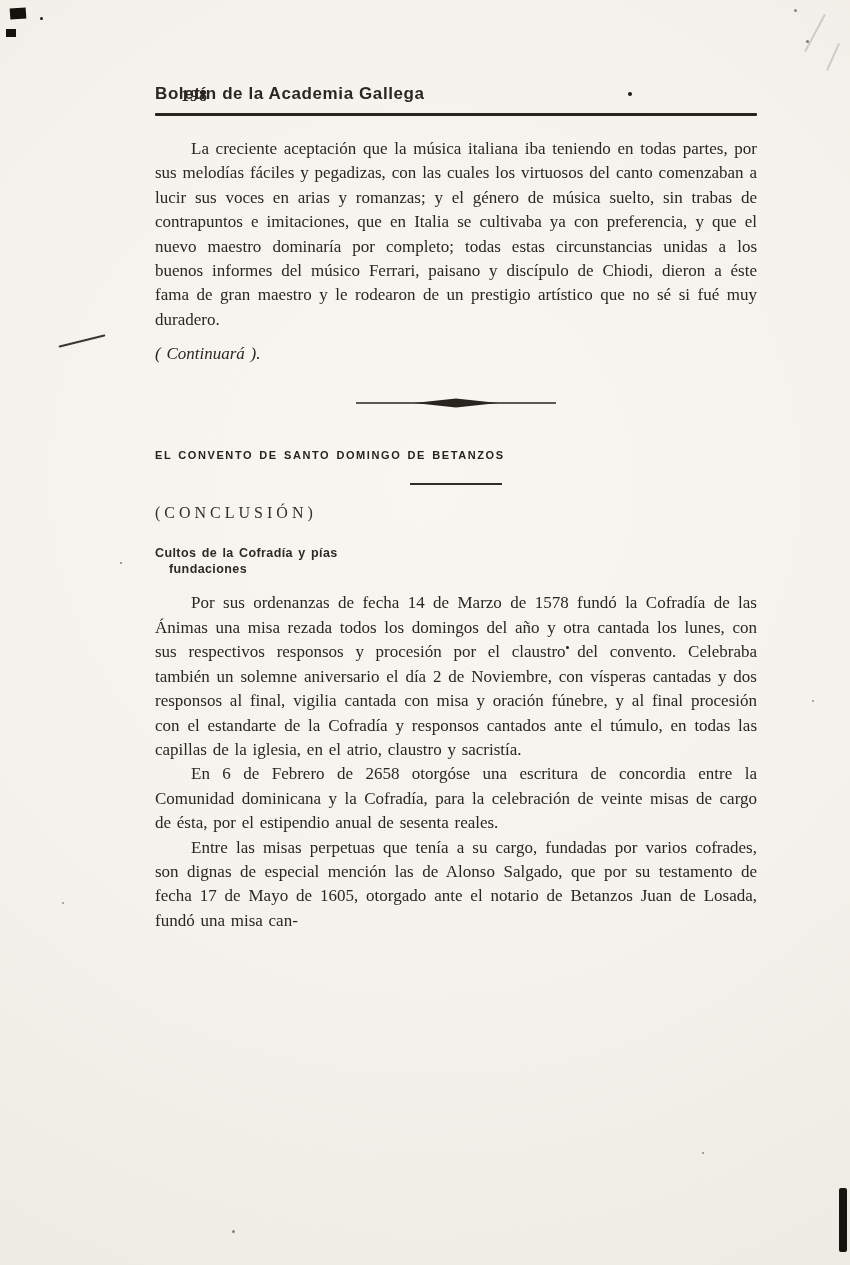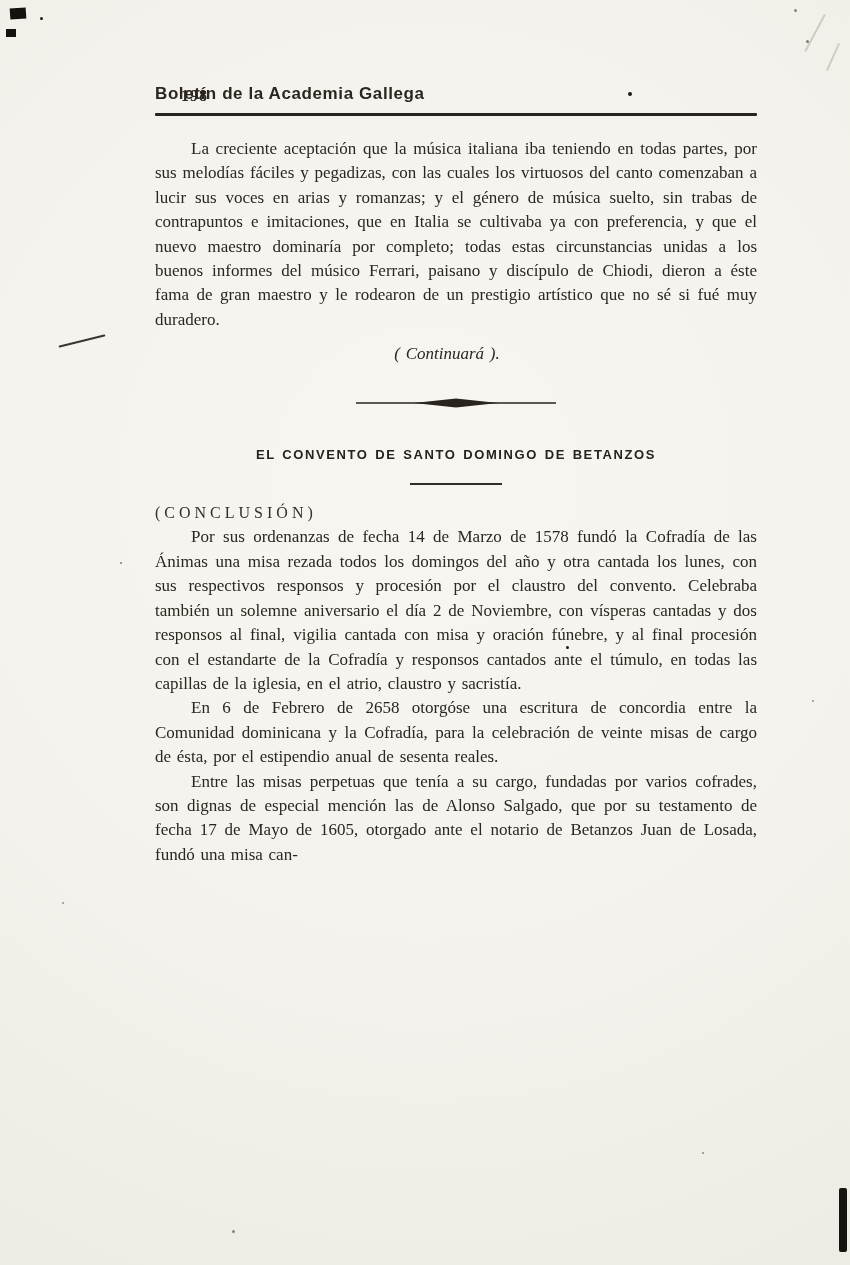--- a/index.html
+++ b/index.html
@@ -36,36 +36,36 @@
 
   
   .column {
     position: absolute; left: 155px; top: 133px; width: 602px;
     font-size: 17px; line-height: 24.4px;
     text-align: justify; word-spacing: 1.5px;
   }
   .column p { margin: 0; text-indent: 36px; }
   .column p.noindent { text-indent: 0; }
   .continuara {
-    text-align: center; font-style: italic;
+    text-align: left; font-style: italic;
     padding-right: 18px; margin-top: 10px !important;
     text-indent: 0 !important;
   }
 
   
   .divider {
     margin: 30px auto 0 auto; width: 200px; height: 12px;
     display: flex; align-items: center; justify-content: center;
   }
 
   
   .article-title {
-    margin: 34px 0 0 0; text-align: center;
+    margin: 34px 0 0 0; text-align: left;
     font-family: "Liberation Sans", "DejaVu Sans", sans-serif;
-    font-size: 13px; font-weight: 600; letter-spacing: 1.6px;
+    font-size: 11px; font-weight: 600; letter-spacing: 1.6px;
     color: #27221c; text-indent: 0;
   }
   .title-rule {
     width: 92px; height: 2px; background: #322d27; margin: 16px auto 0 auto;
   }
   .subtitle {
     margin-top: 16px; text-align: left;
     font-size: 16px; letter-spacing: 4px; font-weight: 400;
     color: #332e27;
   }
@@ -105,20 +105,24 @@
       <svg width="200" height="12" viewBox="0 0 200 12">
         <line x1="0" y1="6" x2="200" y2="6" stroke="#29241e" stroke-width="1.6"></line>
         <path d="M 58 6 L 100 1.6 L 142 6 L 100 10.4 Z" fill="#29241e"></path>
       </svg>
     </div>
 
     <h1 class="article-title">EL CONVENTO DE SANTO DOMINGO DE BETANZOS</h1>
     <div class="title-rule"></div>
     <div class="subtitle">(CONCLUSIÓN)</div>
 
+    <div class="side-heading">
+      <div>Cultos de la Cofradía y pías</div>
+      <div class="sh2">fundaciones</div>
+    </div>
 
     <p>Por sus ordenanzas de fecha 14 de Marzo de 1578 fundó la Cofradía de las Ánimas una misa rezada todos los domingos del año y otra cantada los lunes, con sus respectivos responsos y procesión por el claustro del convento. Celebraba también un solemne aniversario el día 2 de Noviembre, con vísperas cantadas y dos responsos al final, vigilia cantada con misa y oración fúnebre, y al final procesión con el estandarte de la Cofradía y responsos cantados ante el túmulo, en todas las capillas de la iglesia, en el atrio, claustro y sacristía.</p>
     <p>En 6 de Febrero de 2658 otorgóse una escritura de concordia entre la Comunidad dominicana y la Cofradía, para la celebración de veinte misas de cargo de ésta, por el estipendio anual de sesenta reales.</p>
     <p>Entre las misas perpetuas que tenía a su cargo, fundadas por varios cofrades, son dignas de especial mención las de Alonso Salgado, que por su testamento de fecha 17 de Mayo de 1605, otorgado ante el notario de Betanzos Juan de Losada, fundó una misa can-</p>
 
   </div>
 
   <div class="artifact corner-mark" style="left:10px; top:8px; width:16px; height:11px; transform:rotate(-4deg);"></div>
   <div class="artifact corner-mark" style="left:6px; top:29px; width:10px; height:8px;"></div>
   <div class="artifact speck" style="left:40px; top:17px; width:3px; height:3px;"></div>

